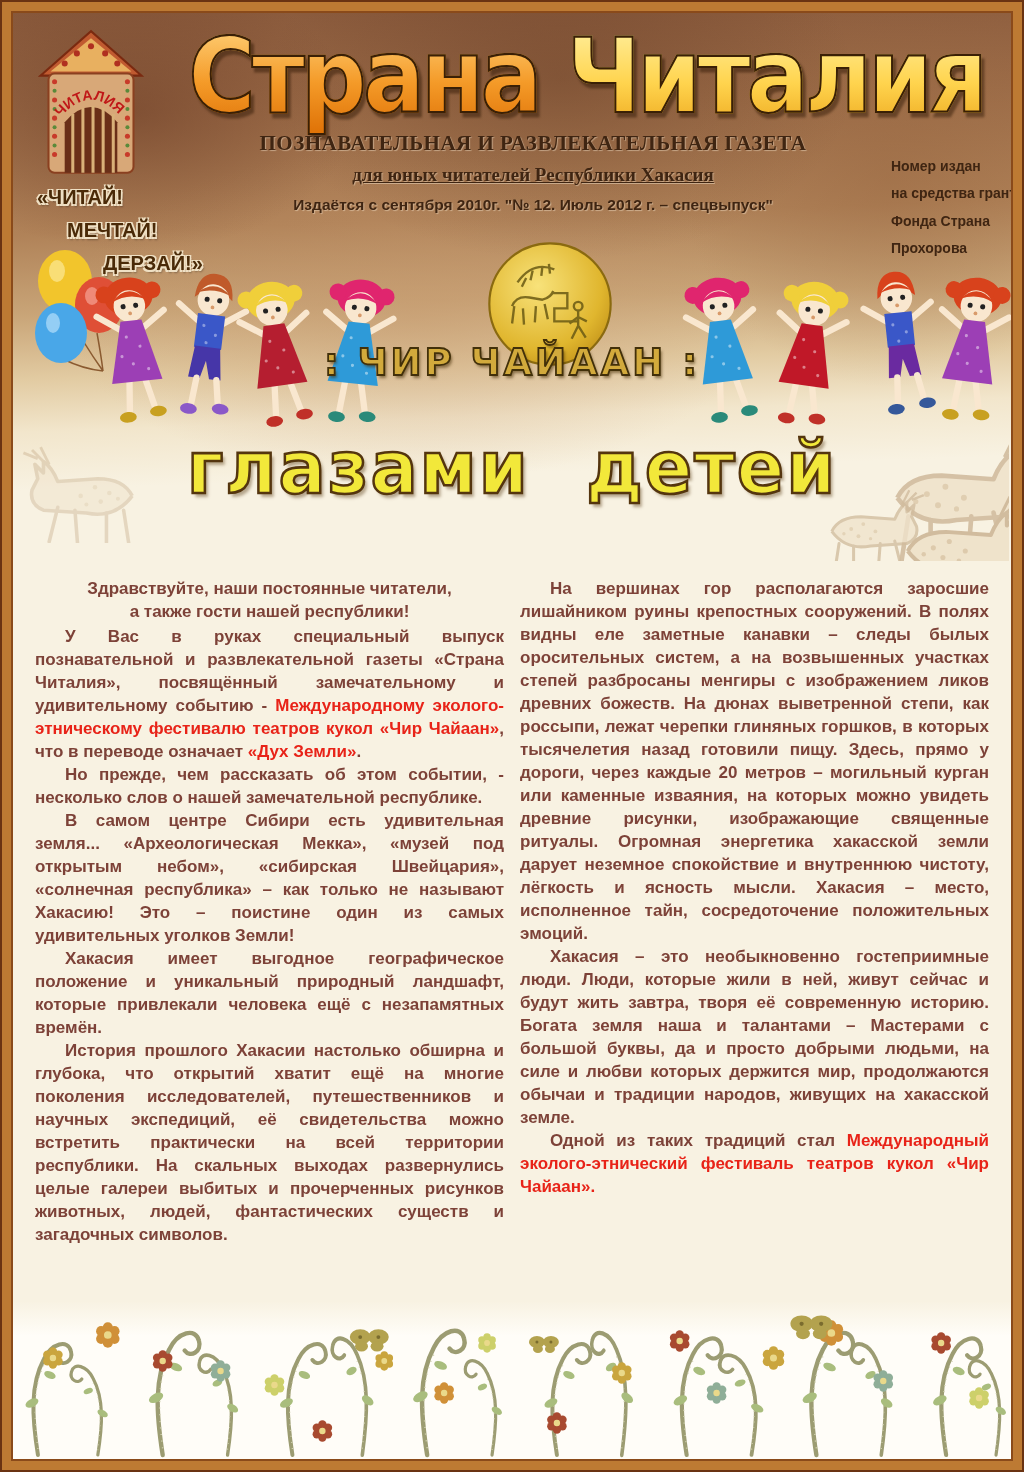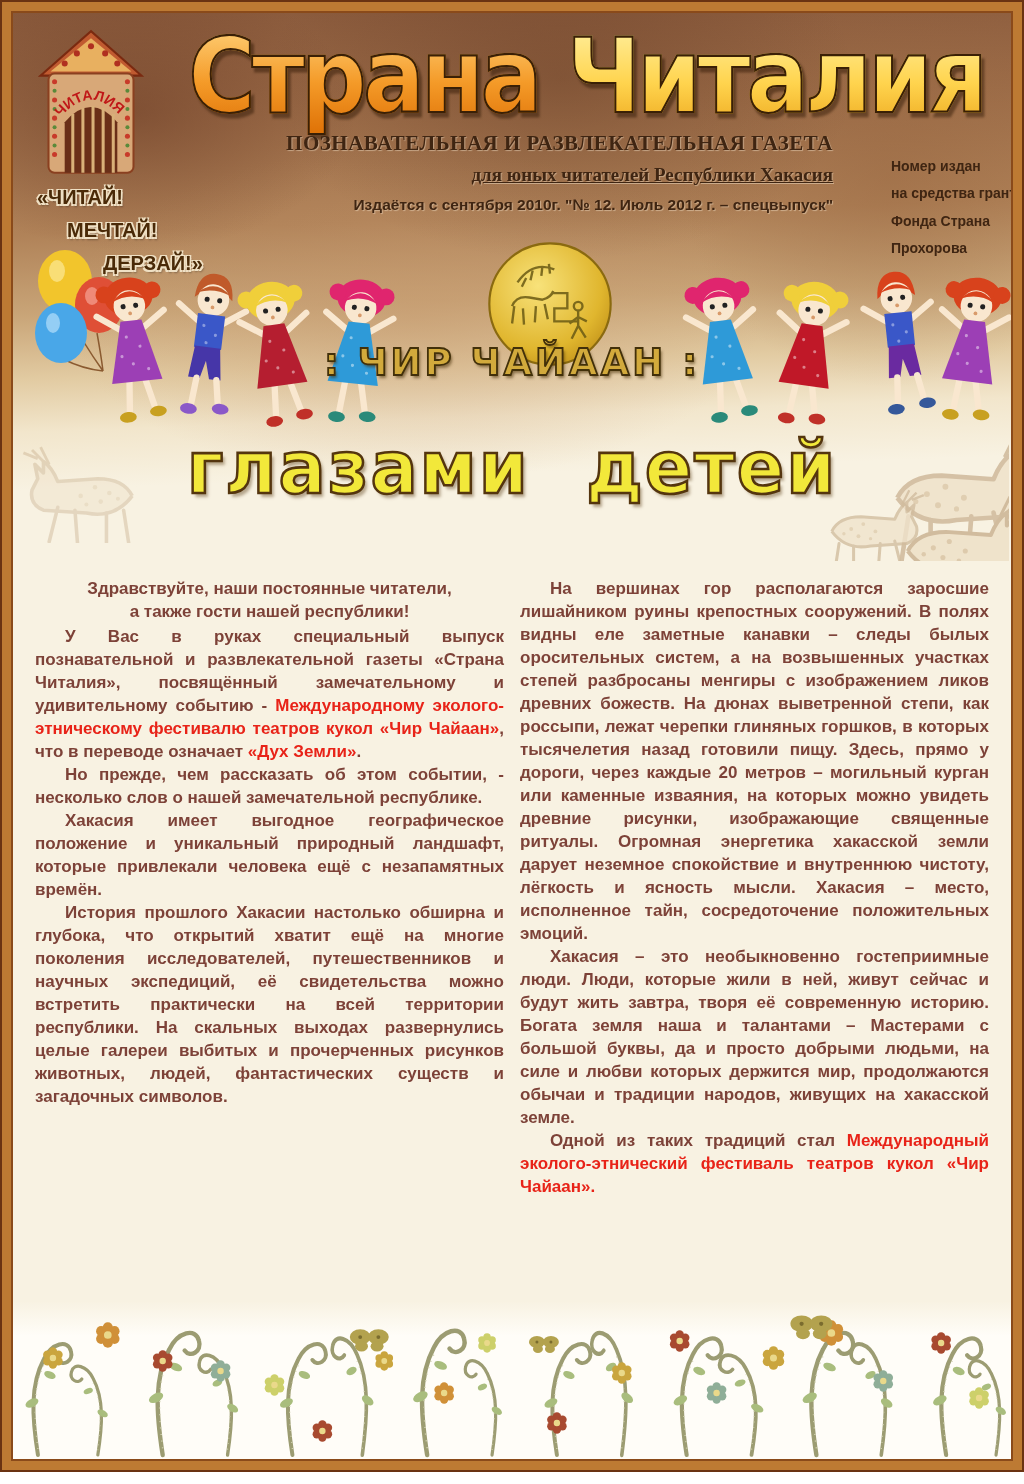--- a/index.html
+++ b/index.html
@@ -29,21 +29,21 @@
     white-space:nowrap;
   }
   .title span{
     -webkit-background-clip:text; background-clip:text; color:transparent;
     -webkit-text-stroke:2px #3a2006;
     filter:drop-shadow(3px 4px 1px rgba(50,25,5,.5));
   }
   .tw1{background-image:linear-gradient(180deg,#ffd27a 5%,#f49a28 55%,#e07408 95%);}
   .tw2{background-image:linear-gradient(180deg,#fff0a0 5%,#ffd44e 55%,#eda81e 95%);}
 
-  .subs{position:absolute; left:220px; top:118px; width:600px; text-align:right;
+  .subs{position:absolute; left:220px; top:118px; width:600px; text-align:center;
         color:var(--header_text,#3f2512); text-shadow:1px 1px 1px rgba(250,235,210,.45);}
   .sub1{font-family:"Liberation Serif",serif; font-weight:bold; font-size:21px; letter-spacing:.5px;}
   .sub2{font-family:"Liberation Serif",serif; font-weight:bold; font-size:19px; margin-top:8px; text-decoration:underline;}
   .sub3{font-weight:bold; font-size:15.5px; margin-top:10px;}
   .sub4{font-weight:bold; font-size:15.5px; margin-top:10px;}
 
   .grant{position:absolute; left:846px; top:140px; width:154px; 
          font-weight:bold; font-size:14px; line-height:1.95; color:var(--header_text,#3f2512);margin-left:32px;}
 
   .slogan{position:absolute; left:24px; top:168px; font-weight:800; font-size:20px; line-height:1.65;
@@ -298,20 +298,21 @@
       <use href="#sym-deer" transform="translate(145,8) scale(-1.05,1.05)"></use>
     </svg>
   </div>
 
   <div class="body-cols">
     <div class="col">
           <p class="para center"><span>Здравствуйте, наши постоянные читатели,
 а также гости  нашей республики!</span></p>
           <p class="para"><span>У Вас в руках специальный выпуск познавательной и развлекательной газеты «Страна Читалия», посвящённый замечательному и удивительному событию - </span><span class="red">Международному эколого-этническому фестивалю театров кукол «Чир Чайаан»</span><span>, что в переводе означает </span><span class="red">«Дух Земли»</span><span>.</span></p>
           <p class="para"><span>Но прежде, чем рассказать об этом событии, - несколько слов  о нашей замечательной республике.</span></p>
+          <p class="para"><span>В самом центре Сибири есть удивительная земля... «Археологическая Мекка», «музей под открытым небом», «сибирская Швейцария», «солнечная республика» – как только не называют Хакасию! Это – поистине один из самых удивительных уголков Земли!</span></p>
           <p class="para"><span>Хакасия имеет выгодное географическое положение и уникальный природный ландшафт, которые привлекали человека ещё с незапамятных времён.</span></p>
           <p class="para"><span>История прошлого Хакасии настолько обширна и глубока, что открытий хватит ещё на многие поколения исследователей, путешественников и научных экспедиций, её свидетельства можно встретить практически на всей территории республики. На скальных выходах развернулись целые галереи выбитых и прочерченных рисунков животных, людей, фантастических существ и загадочных символов.</span></p>
         </div>
     <div class="col">
           <p class="para"><span>На вершинах гор располагаются заросшие лишайником руины крепостных сооружений. В полях видны еле заметные канавки – следы былых оросительных систем, а на возвышенных участках степей разбросаны менгиры с изображением ликов древних божеств. На дюнах выветренной степи, как россыпи, лежат черепки глиняных горшков, в которых тысячелетия назад готовили пищу. Здесь, прямо у дороги, через каждые 20 метров – могильный курган или каменные изваяния, на которых можно увидеть древние рисунки, изображающие священные ритуалы. Огромная энергетика хакасской земли дарует неземное спокойствие и внутреннюю чистоту, лёгкость и ясность мысли. Хакасия – место, исполненное тайн, сосредоточение положительных эмоций.</span></p>
           <p class="para"><span>Хакасия – это необыкновенно гостеприимные люди. Люди, которые жили в ней, живут сейчас и будут жить завтра, творя её современную историю. Богата земля наша и талантами – Мастерами с большой буквы, да и просто добрыми людьми, на силе и любви которых держится мир, продолжаются обычаи и традиции народов, живущих на хакасской земле.</span></p>
           <p class="para"><span>Одной из таких традиций стал </span><span class="red">Международный эколого-этнический фестиваль театров кукол «Чир Чайаан».</span></p>
         </div>
   </div>
 

